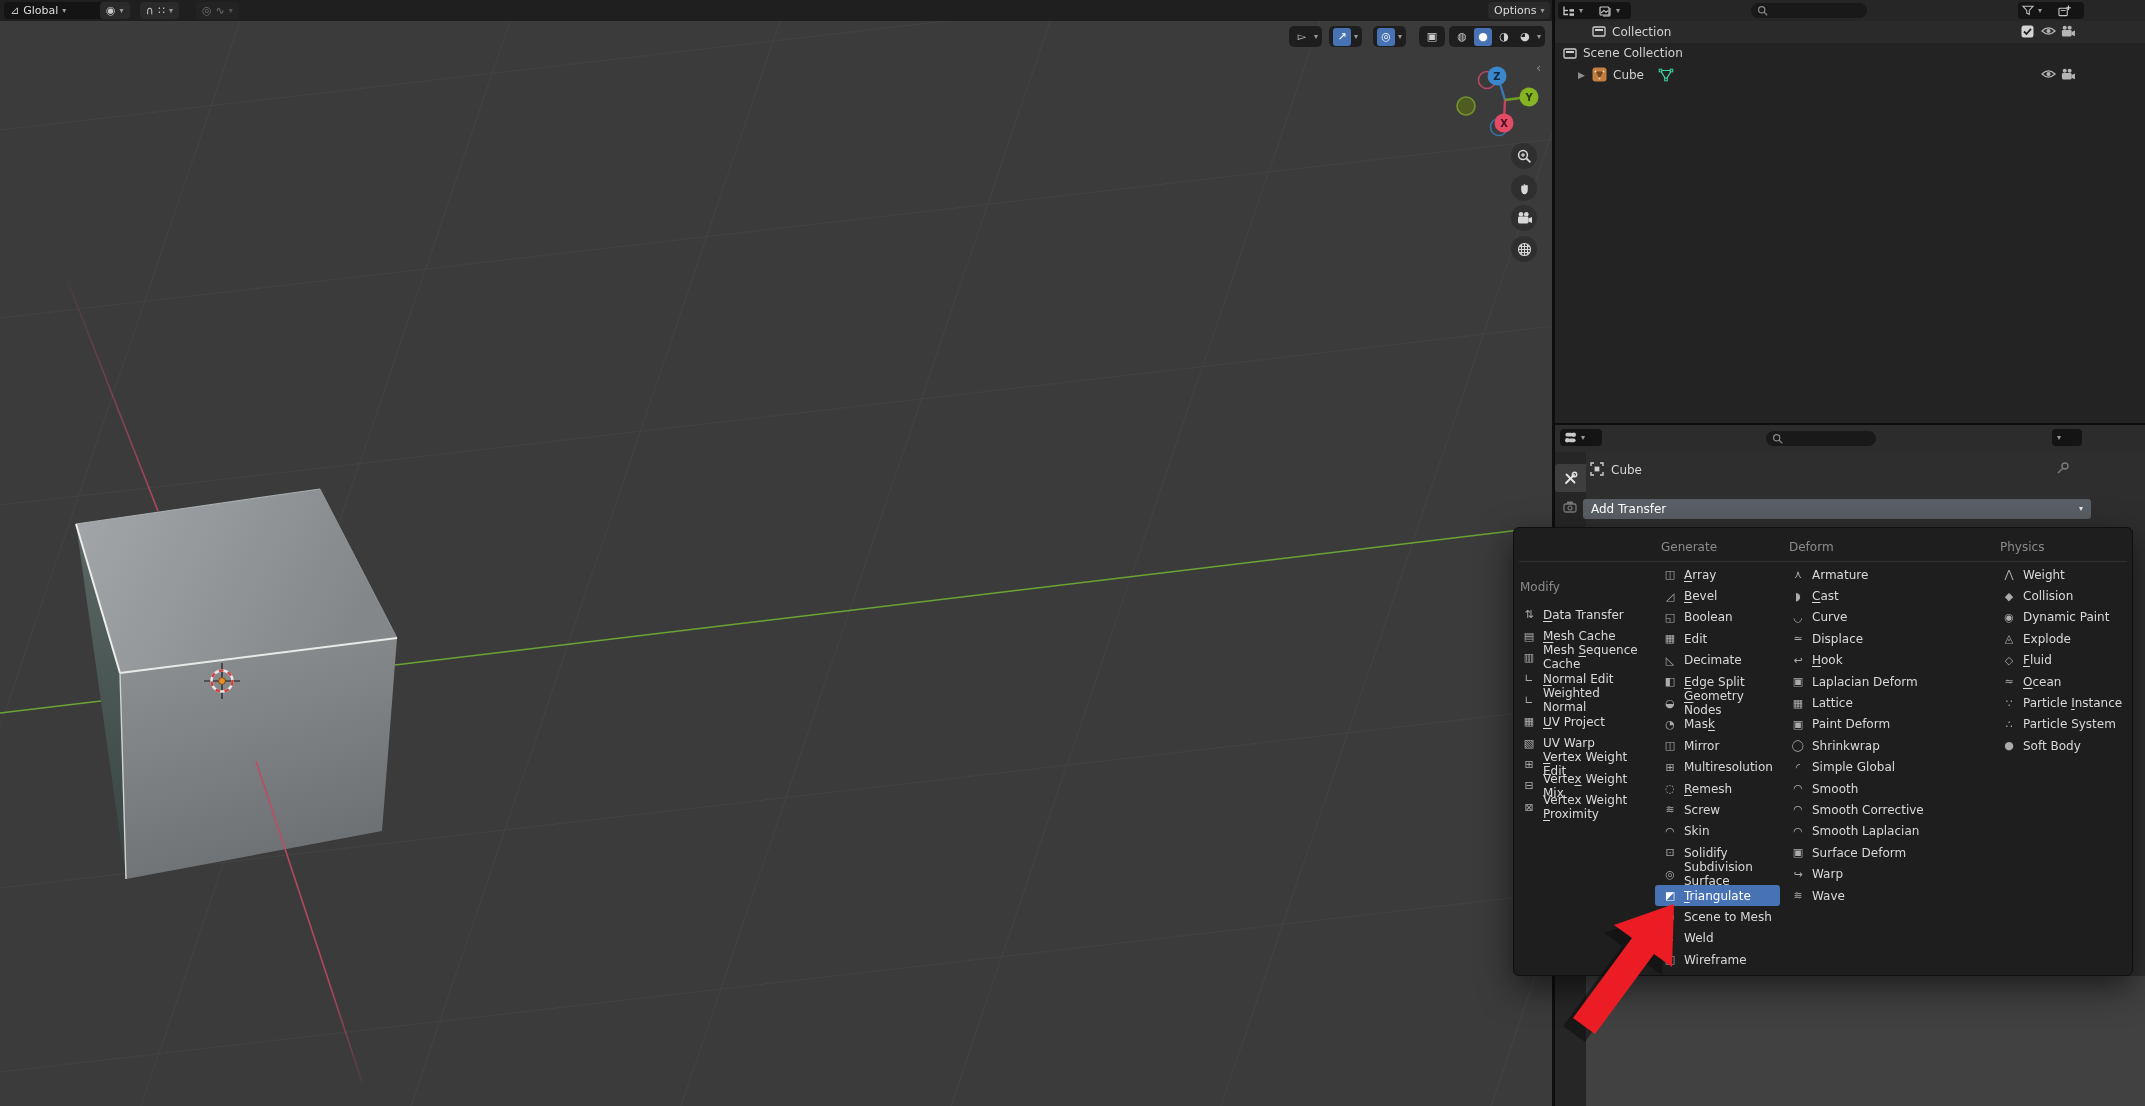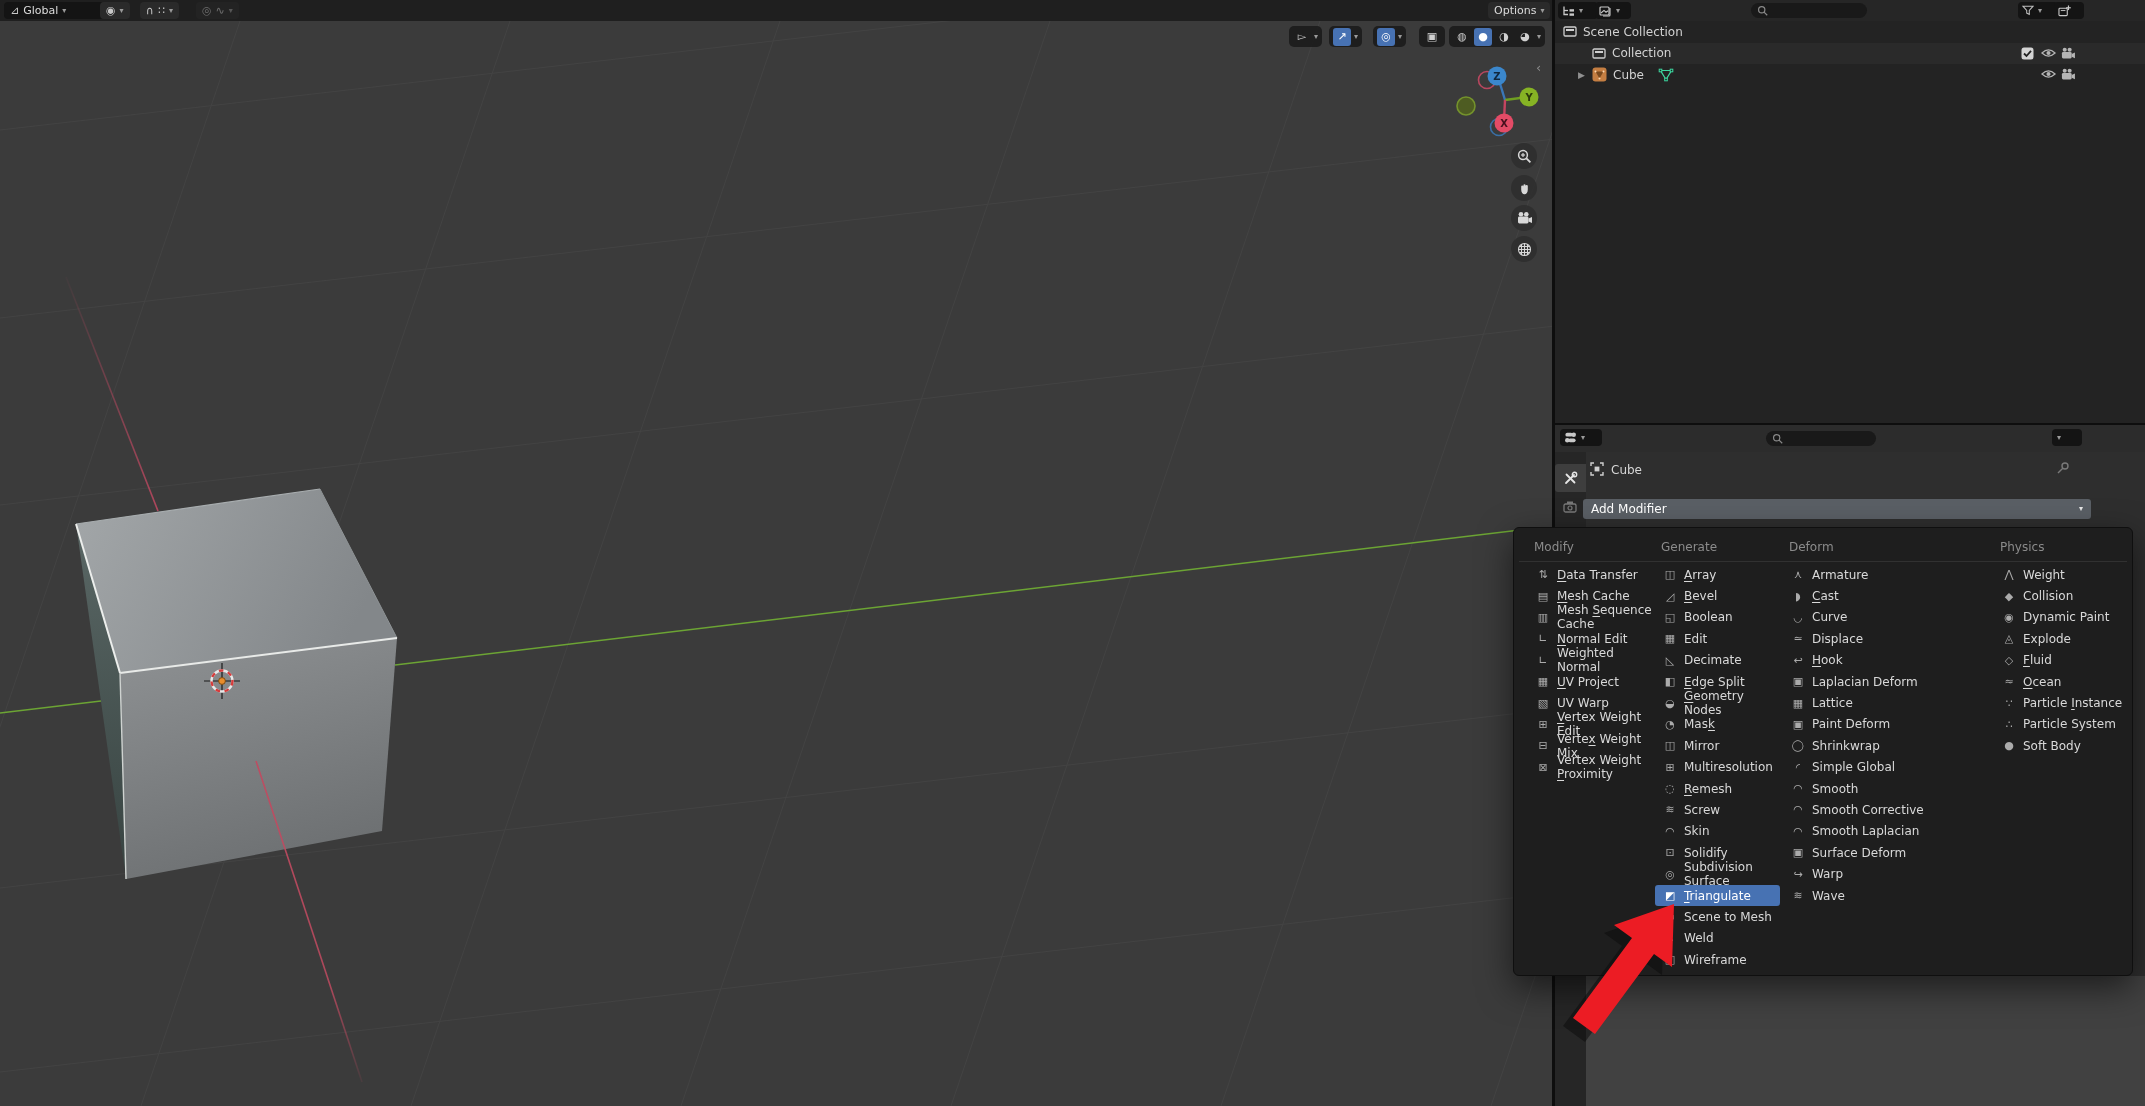--- a/index.html
+++ b/index.html
@@ -264,59 +264,59 @@
       <svg width="13" height="12" viewBox="0 0 14 13">
           <rect x="1" y="3.5" width="9" height="8" rx="1" fill="none" stroke="#c8c8c8" stroke-width="1.2"></rect>
           <line x1="3" y1="6" x2="8" y2="6" stroke="#c8c8c8"></line>
           <line x1="11.3" y1="0.5" x2="11.3" y2="5.5" stroke="#c8c8c8" stroke-width="1.3"></line>
           <line x1="8.8" y1="3" x2="13.8" y2="3" stroke="#c8c8c8" stroke-width="1.3"></line>
         </svg>
     </div>
   </div>
 
   <div class="abs outliner" id="outliner-body">
+      <div class="orow alt">
+        <span style="display:inline-block;width:37px;"></span>
+        <span style="margin-right:6px;display:flex;">
+          <svg width="14" height="13" viewBox="0 0 14 13">
+            <rect x="1" y="2" width="12" height="9" rx="1.2" fill="none" stroke="#cfcfcf" stroke-width="1.3"></rect>
+            <rect x="3" y="4" width="8" height="2" fill="#cfcfcf"></rect>
+          </svg>
+        </span>
+        <span>Collection</span>
+        <span class="ric" style="left:466px;">
+          <svg width="13" height="13" viewBox="0 0 13 13">
+            <rect x="0.5" y="0.5" width="12" height="12" rx="2.5" fill="#d4d4d4"></rect>
+            <path d="M3,6.5 L5.5,9 L10,3.8" fill="none" stroke="#222" stroke-width="1.8"></path>
+          </svg>
+        </span>
+        <span class="ric" style="left:486px;">
+          <svg width="15" height="12" viewBox="0 0 16 12">
+            <path d="M1,6 Q8,-0.5 15,6 Q8,12.5 1,6 Z" fill="none" stroke="#b5b5b5" stroke-width="1.3"></path>
+            <circle cx="8" cy="6" r="2.2" fill="#b5b5b5"></circle>
+          </svg>
+        </span>
+        <span class="ric" style="left:505px;">
+          <svg width="15" height="13" viewBox="0 0 16 14" fill="#b5b5b5">
+            <circle cx="5" cy="3" r="2.2"></circle>
+            <circle cx="10.3" cy="3" r="2.2"></circle>
+            <rect x="2" y="5.3" width="10.5" height="7" rx="1.4"></rect>
+            <path d="M12.5,7.5 L16,6 V12 L12.5,10.5 Z"></path>
+          </svg>
+        </span>
+      </div>
       <div class="orow">
         <span style="display:inline-block;width:8px;"></span>
         <span style="margin-right:6px;display:flex;">
           <svg width="14" height="13" viewBox="0 0 14 13">
             <rect x="1" y="2" width="12" height="9" rx="1.2" fill="none" stroke="#cfcfcf" stroke-width="1.3"></rect>
             <rect x="3" y="4" width="8" height="2" fill="#cfcfcf"></rect>
           </svg>
         </span>
         <span>Scene Collection</span>
-      </div>
-      <div class="orow alt">
-        <span style="display:inline-block;width:37px;"></span>
-        <span style="margin-right:6px;display:flex;">
-          <svg width="14" height="13" viewBox="0 0 14 13">
-            <rect x="1" y="2" width="12" height="9" rx="1.2" fill="none" stroke="#cfcfcf" stroke-width="1.3"></rect>
-            <rect x="3" y="4" width="8" height="2" fill="#cfcfcf"></rect>
-          </svg>
-        </span>
-        <span>Collection</span>
-        <span class="ric" style="left:466px;">
-          <svg width="13" height="13" viewBox="0 0 13 13">
-            <rect x="0.5" y="0.5" width="12" height="12" rx="2.5" fill="#d4d4d4"></rect>
-            <path d="M3,6.5 L5.5,9 L10,3.8" fill="none" stroke="#222" stroke-width="1.8"></path>
-          </svg>
-        </span>
-        <span class="ric" style="left:486px;">
-          <svg width="15" height="12" viewBox="0 0 16 12">
-            <path d="M1,6 Q8,-0.5 15,6 Q8,12.5 1,6 Z" fill="none" stroke="#b5b5b5" stroke-width="1.3"></path>
-            <circle cx="8" cy="6" r="2.2" fill="#b5b5b5"></circle>
-          </svg>
-        </span>
-        <span class="ric" style="left:505px;">
-          <svg width="15" height="13" viewBox="0 0 16 14" fill="#b5b5b5">
-            <circle cx="5" cy="3" r="2.2"></circle>
-            <circle cx="10.3" cy="3" r="2.2"></circle>
-            <rect x="2" y="5.3" width="10.5" height="7" rx="1.4"></rect>
-            <path d="M12.5,7.5 L16,6 V12 L12.5,10.5 Z"></path>
-          </svg>
-        </span>
       </div>
       <div class="orow">
         <span style="display:inline-block;width:23px;"></span>
         <span style="color:#909090;font-size:9px;width:14px;">▶</span>
         <span style="margin-right:6px;display:flex;">
           <svg width="15" height="15" viewBox="0 0 15 15">
             <rect x="0.5" y="0.5" width="14" height="14" rx="3" fill="#c47e42"></rect>
             <path d="M3.5,4.5 H11.5 L7.5,11.5 Z" fill="#7a4a1f"></path>
             <circle cx="3.5" cy="4.5" r="1" fill="#ffd9b0"></circle>
             <circle cx="11.5" cy="4.5" r="1" fill="#ffd9b0"></circle>
@@ -400,27 +400,27 @@
   </div>
   <div class="abs" style="left:1611px;top:463px;font-size:12px;color:#d6d6d6;z-index:11;">Cube</div>
   <div class="abs" style="left:2056px;top:461px;z-index:11;opacity:.7;">
     <svg width="14" height="14" viewBox="0 0 14 14">
         <circle cx="9" cy="5" r="3" fill="none" stroke="#9a9a9a" stroke-width="1.4"></circle>
         <line x1="6.8" y1="7.2" x2="2" y2="12" stroke="#9a9a9a" stroke-width="1.4"></line>
       </svg>
   </div>
 
   <div class="abs addmod">
-    <span>Add Modifier</span>
+    <span>Add Transfer</span>
     <span class="chev" style="margin-left:auto;color:#e6e6e6;">▾</span>
   </div>
 
   <div class="abs menu">
     <div class="msep"></div>
-    <div class="mcol" style="left:14px;width:141px;">
+    <div class="mcol" style="left:0;width:141px;margin-top:40px;">
         <div class="mhead">Modify</div>
         <div class="mitem">
           <span class="ic">⇅</span>
           <span><u>D</u>ata Transfer</span>
         </div>
         <div class="mitem">
           <span class="ic">▤</span>
           <span><u>M</u>esh Cache</span>
         </div>
         <div class="mitem">

